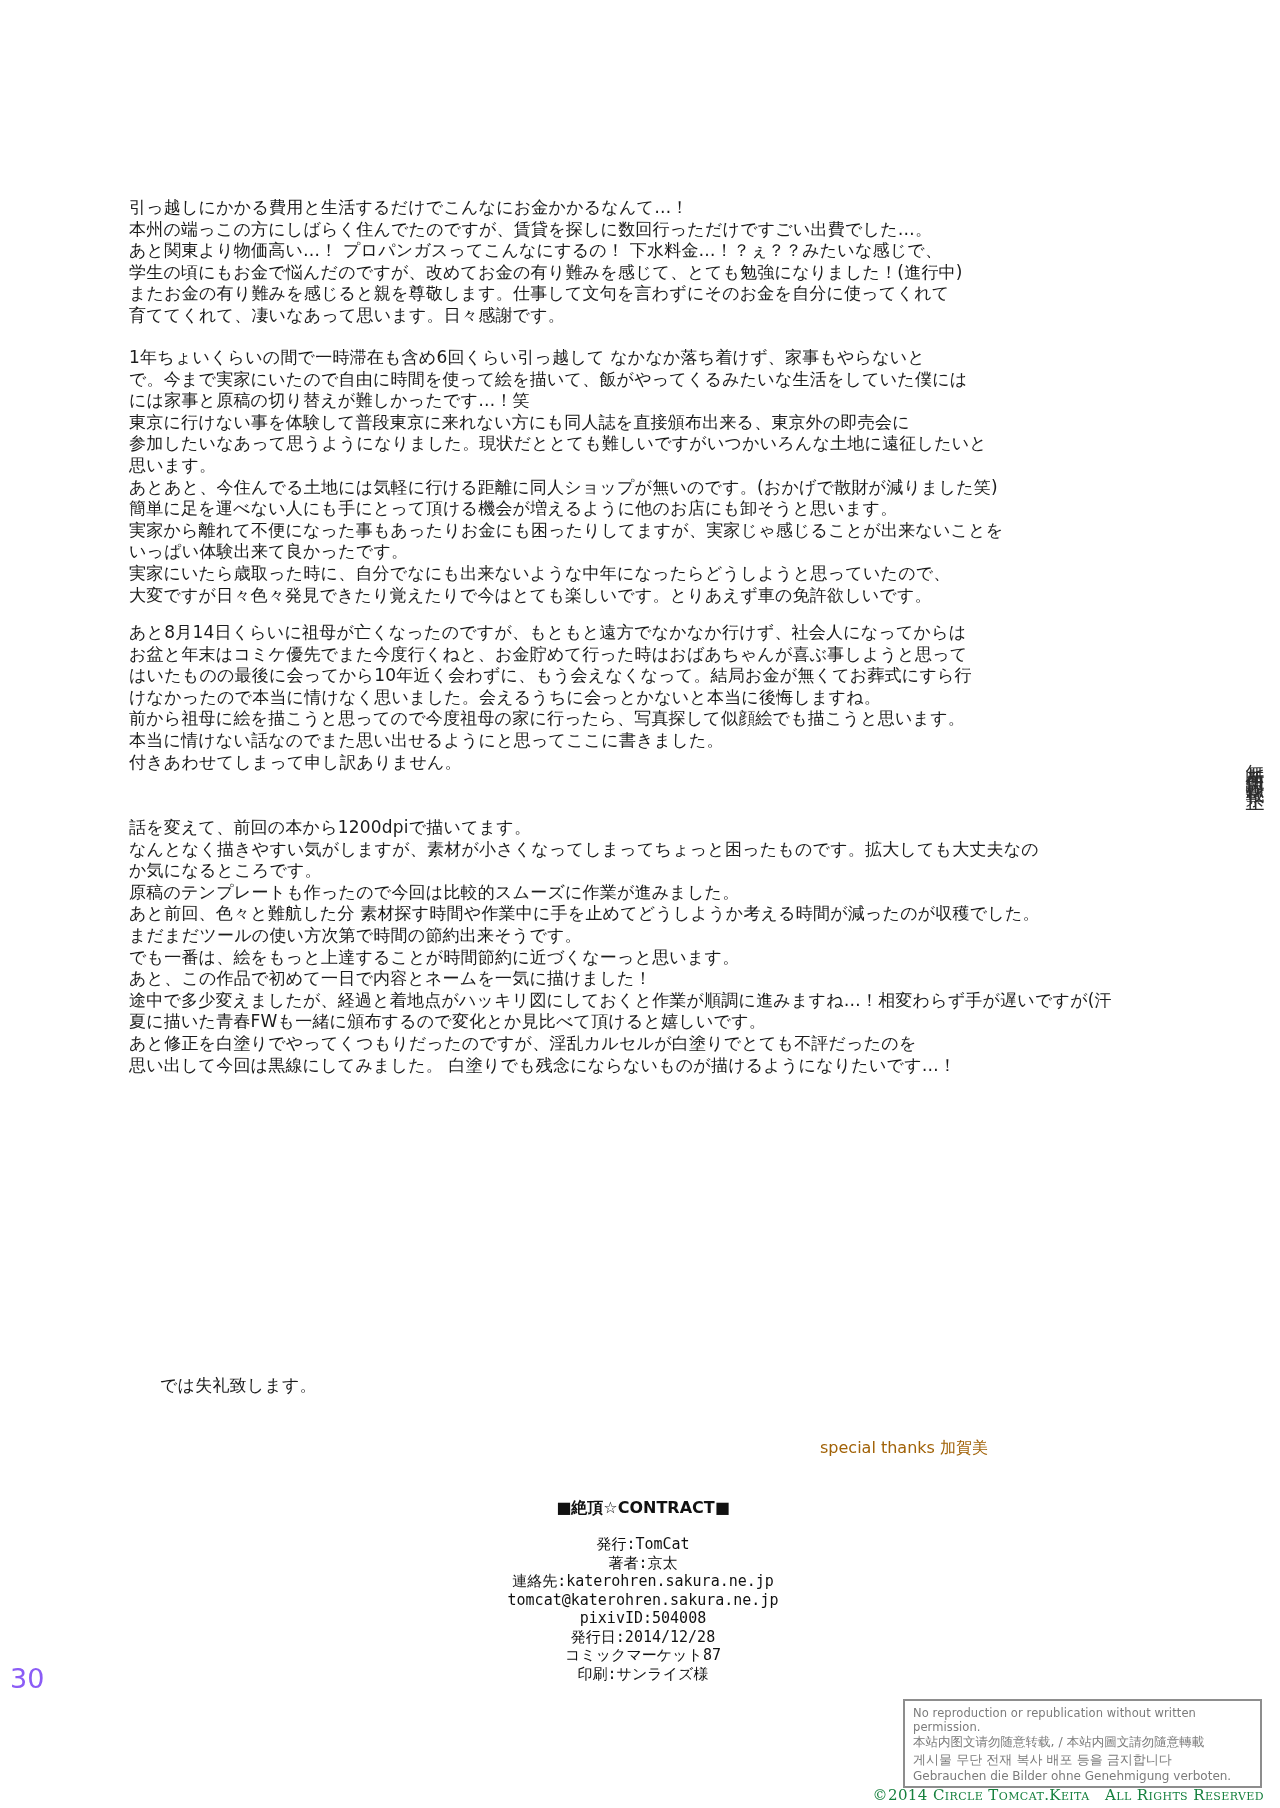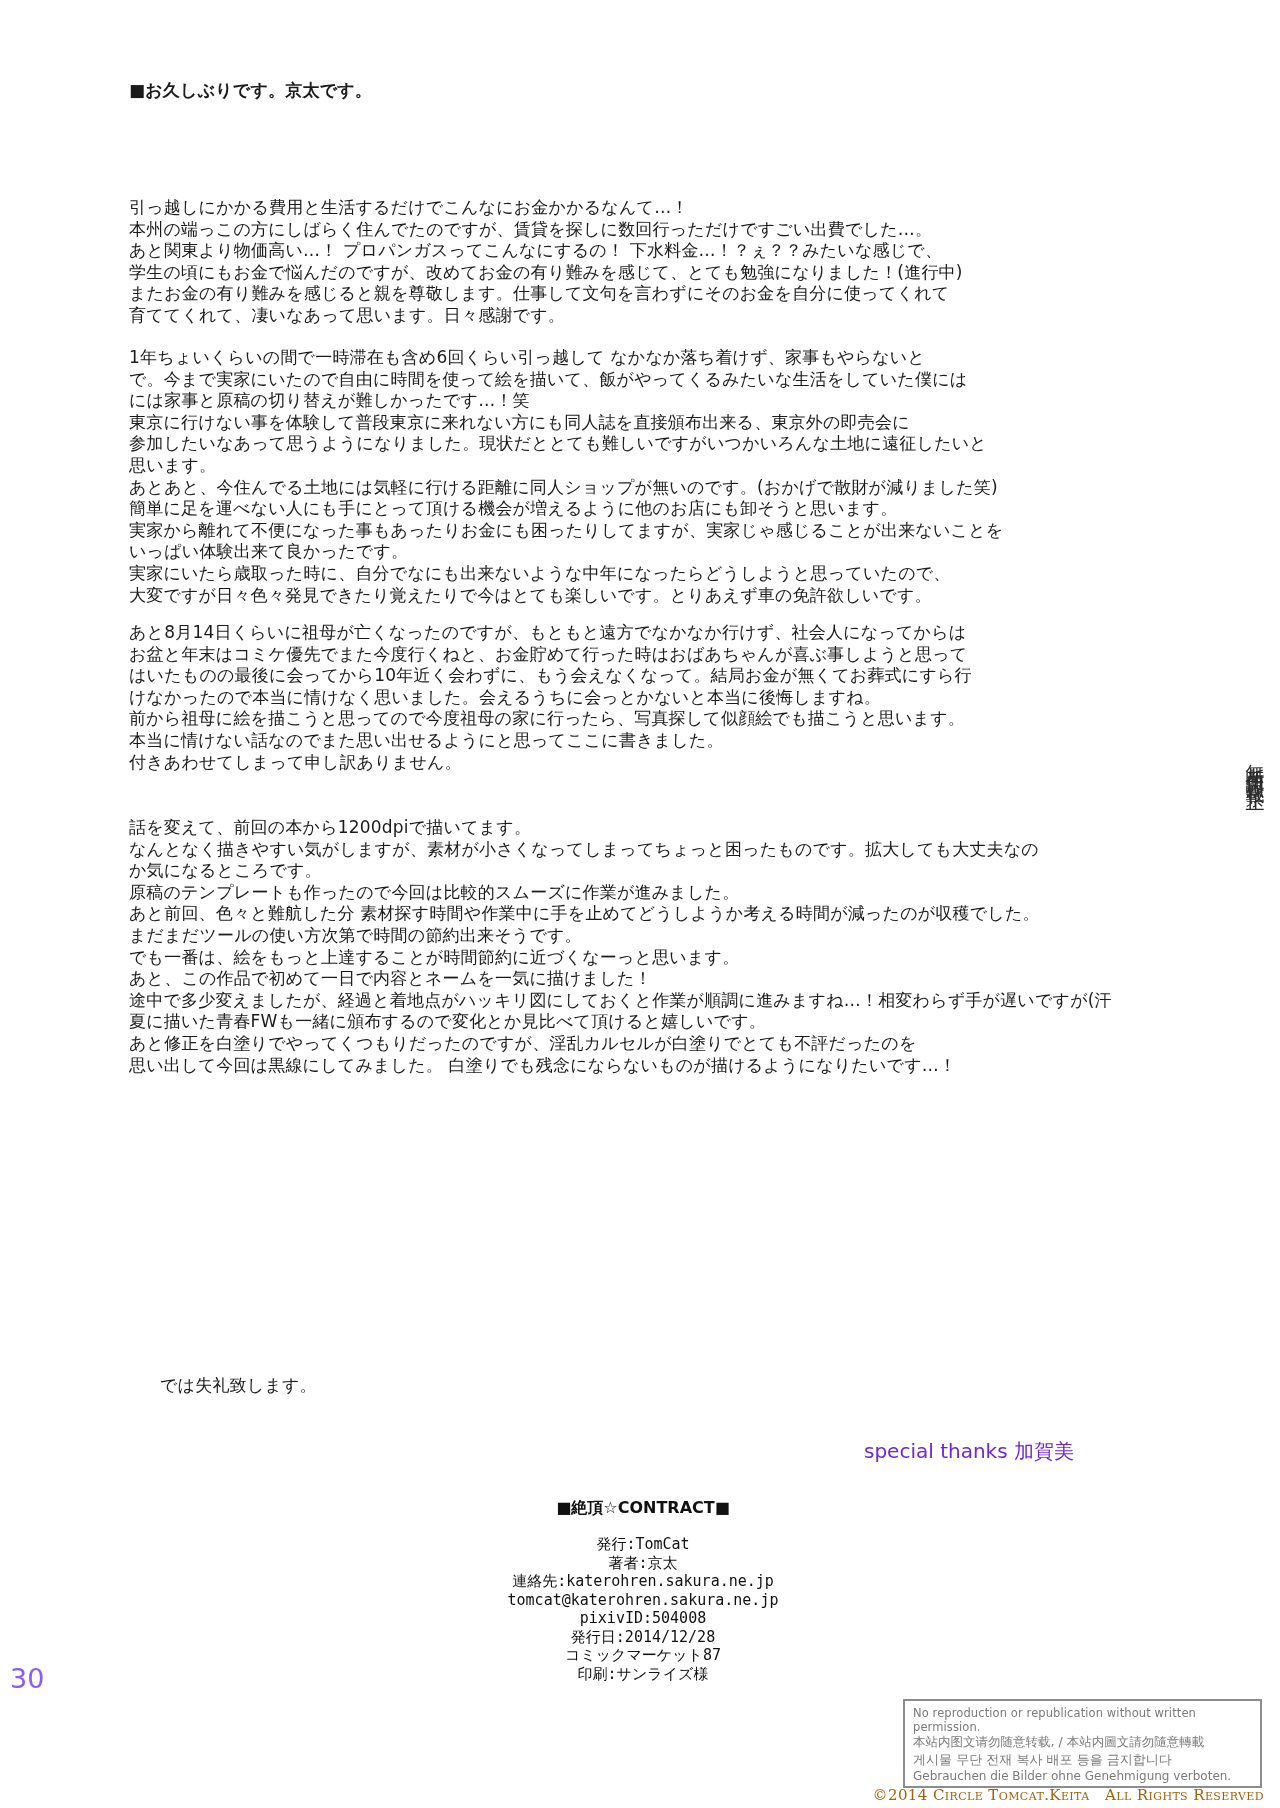--- a/index.html
+++ b/index.html
@@ -19,23 +19,22 @@
     line-height:21.6px;
     letter-spacing:0.2px;
     white-space:pre-line;
   }
   .heading{font-weight:600;}
   .closing{font-weight:400;margin-left:31px;}
   .signature{font-weight:600;}
   .special-thanks{
     position:absolute;
     left:820px;top:1438px;
-    font-size:20px;
-    color:#6d28d9;
-    margin-left:44px;
+    font-size:16px;
+    color:#a16207;
   }
   .colophon{
     position:absolute;
     left:0;top:1479px;
     width:1286px;
     text-align:center;
     font-family:"DejaVu Sans Mono",monospace;
     font-size:15px;
     line-height:18.5px;
     white-space:pre-line;
@@ -89,30 +88,29 @@
   .notice-zh{font-size:12.5px;}
   .notice-ko{font-size:13px;}
   .notice-de{font-size:12px;}
   .copyright{
     position:absolute;
     right:16px;top:1786px;
     font-family:"DejaVu Serif",serif;
     font-variant:small-caps;
     font-size:15px;
     letter-spacing:0.4px;
-    color:#a16207;
+    color:#15803d;
     white-space:nowrap;
   }
 </style>
 </head>
 <body>
 
 <div class="page">
 
-  <div class="body-text heading" style="top:80px">■お久しぶりです。京太です。</div>
 
 
   <div class="body-text" style="top:197px">引っ越しにかかる費用と生活するだけでこんなにお金かかるなんて…！
 本州の端っこの方にしばらく住んでたのですが、賃貸を探しに数回行っただけですごい出費でした…。
 あと関東より物価高い…！ プロパンガスってこんなにするの！ 下水料金…！？ぇ？？みたいな感じで、
 学生の頃にもお金で悩んだのですが、改めてお金の有り難みを感じて、とても勉強になりました！(進行中)
 またお金の有り難みを感じると親を尊敬します。仕事して文句を言わずにそのお金を自分に使ってくれて
 育ててくれて、凄いなあって思います。日々感謝です。</div>
 
   <div class="body-text" style="top:347px">1年ちょいくらいの間で一時滞在も含め6回くらい引っ越して なかなか落ち着けず、家事もやらないと

